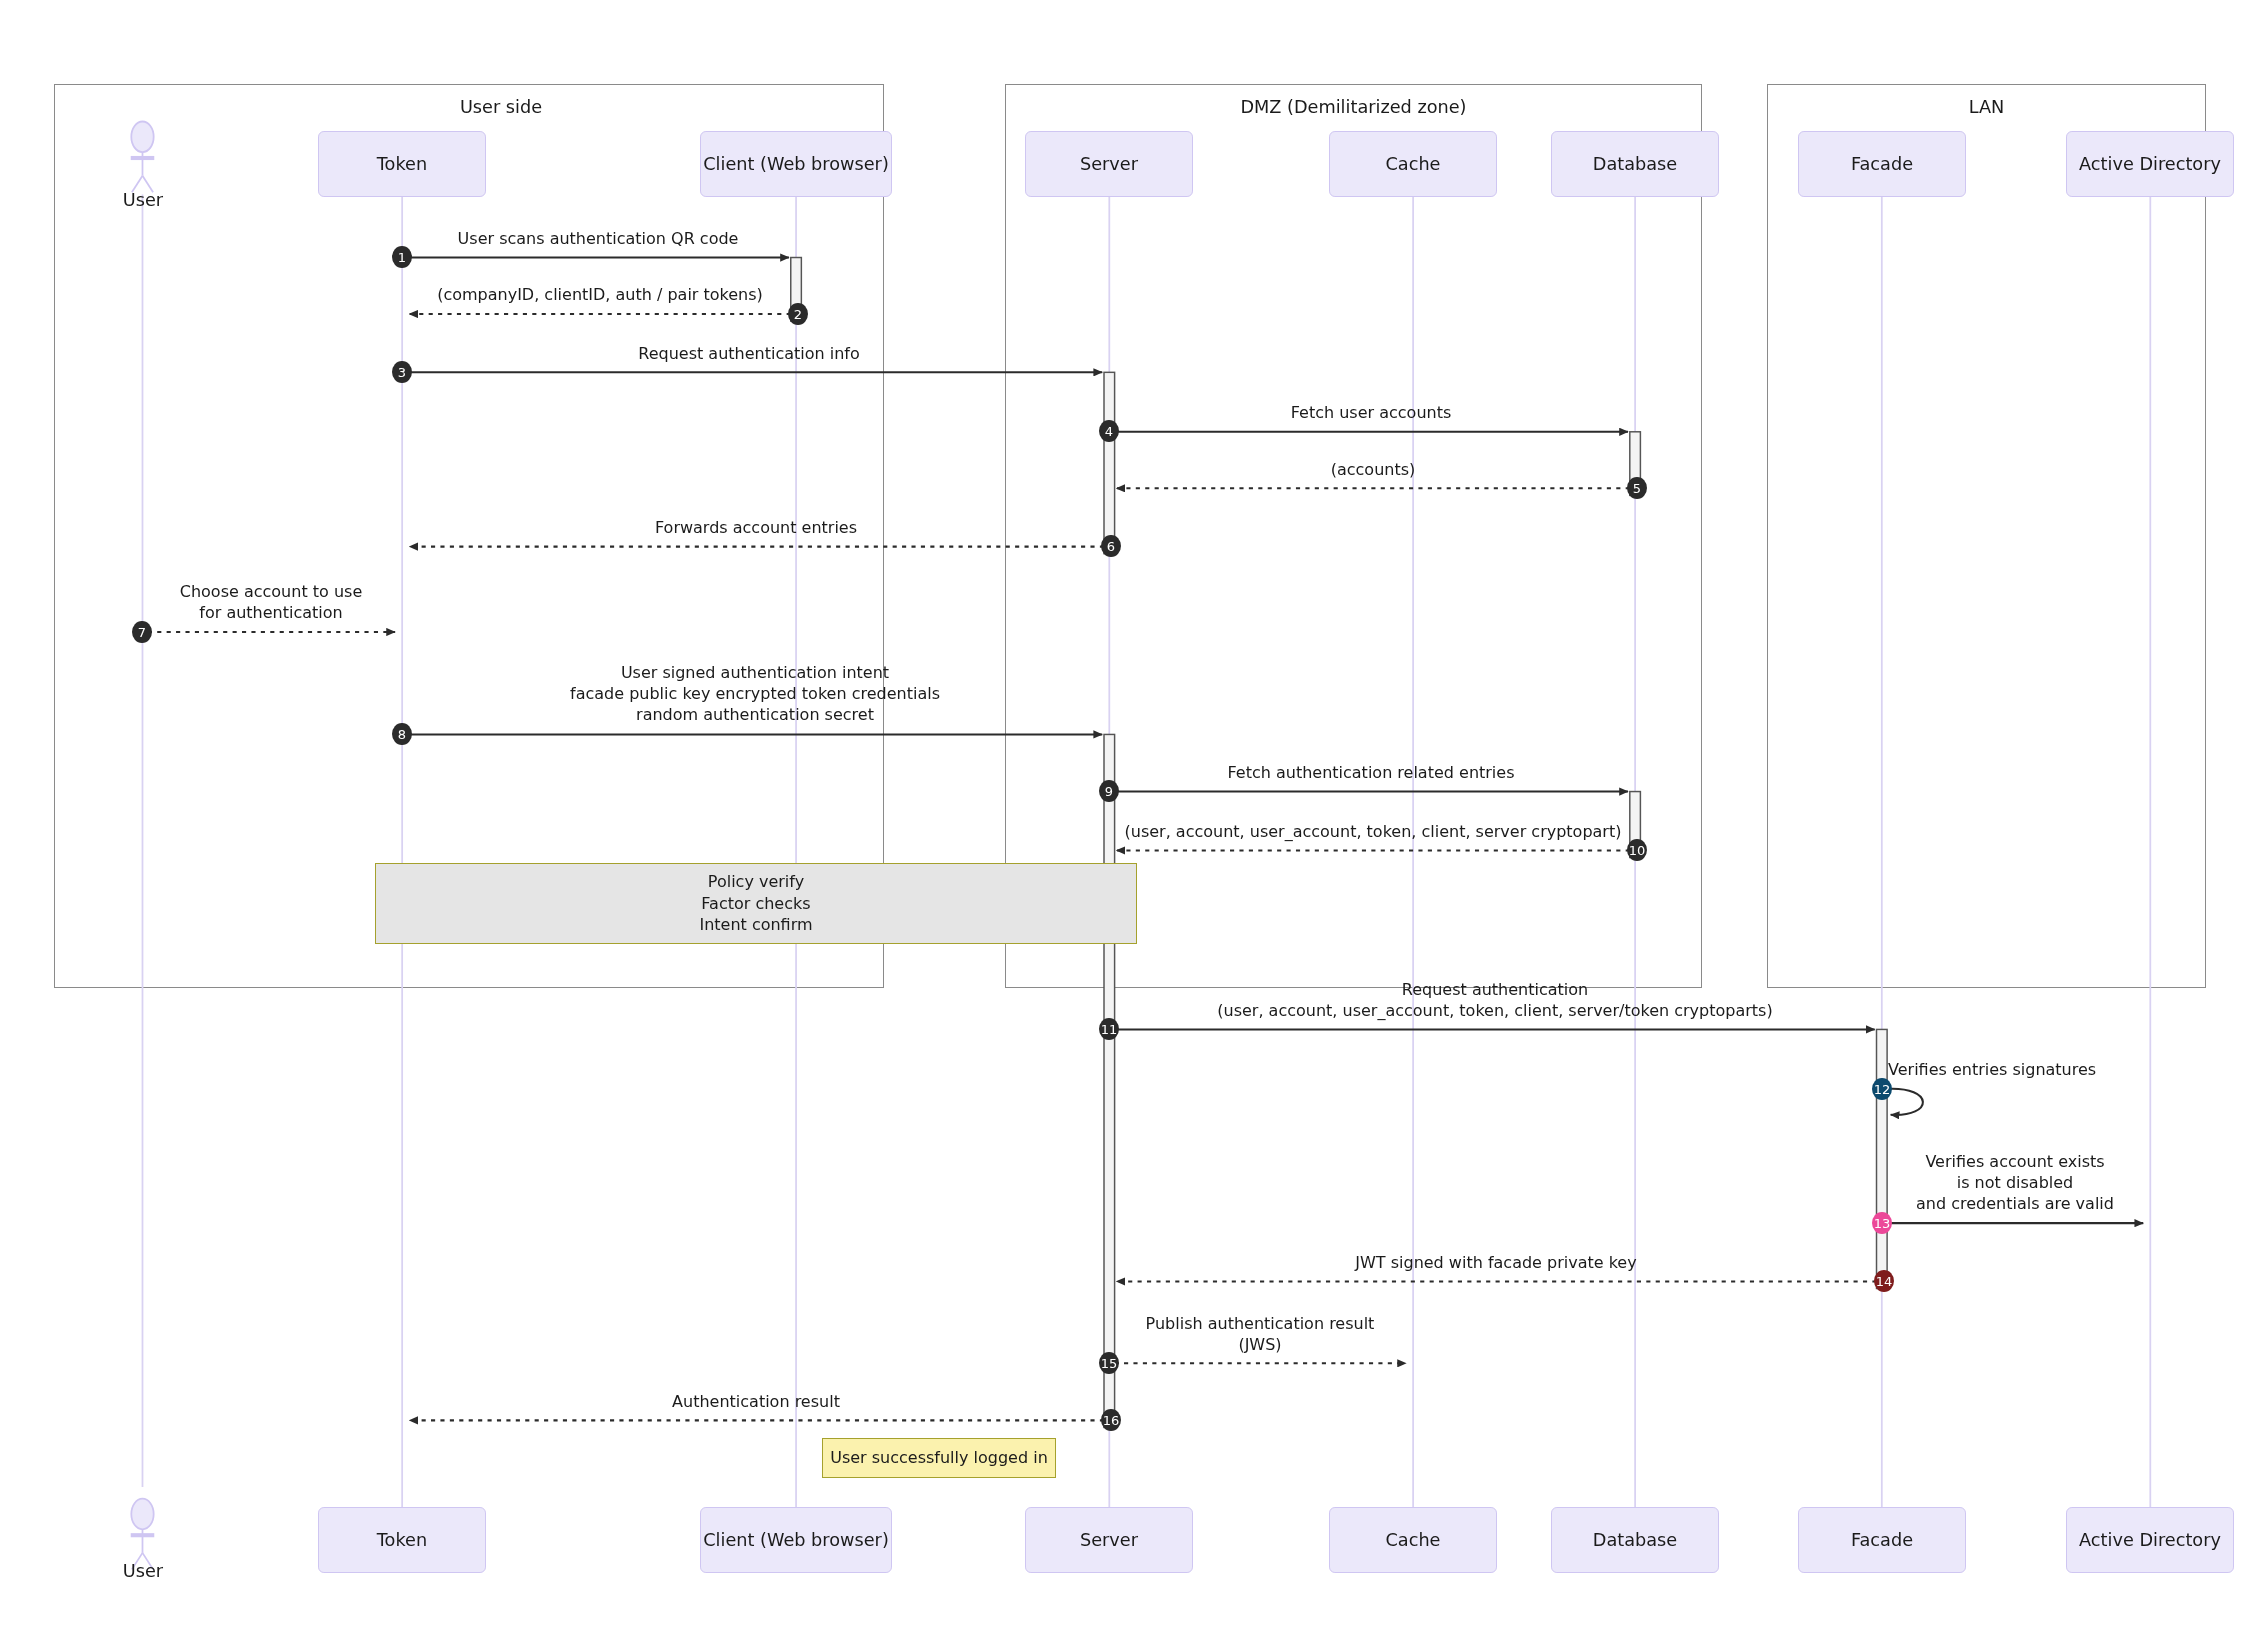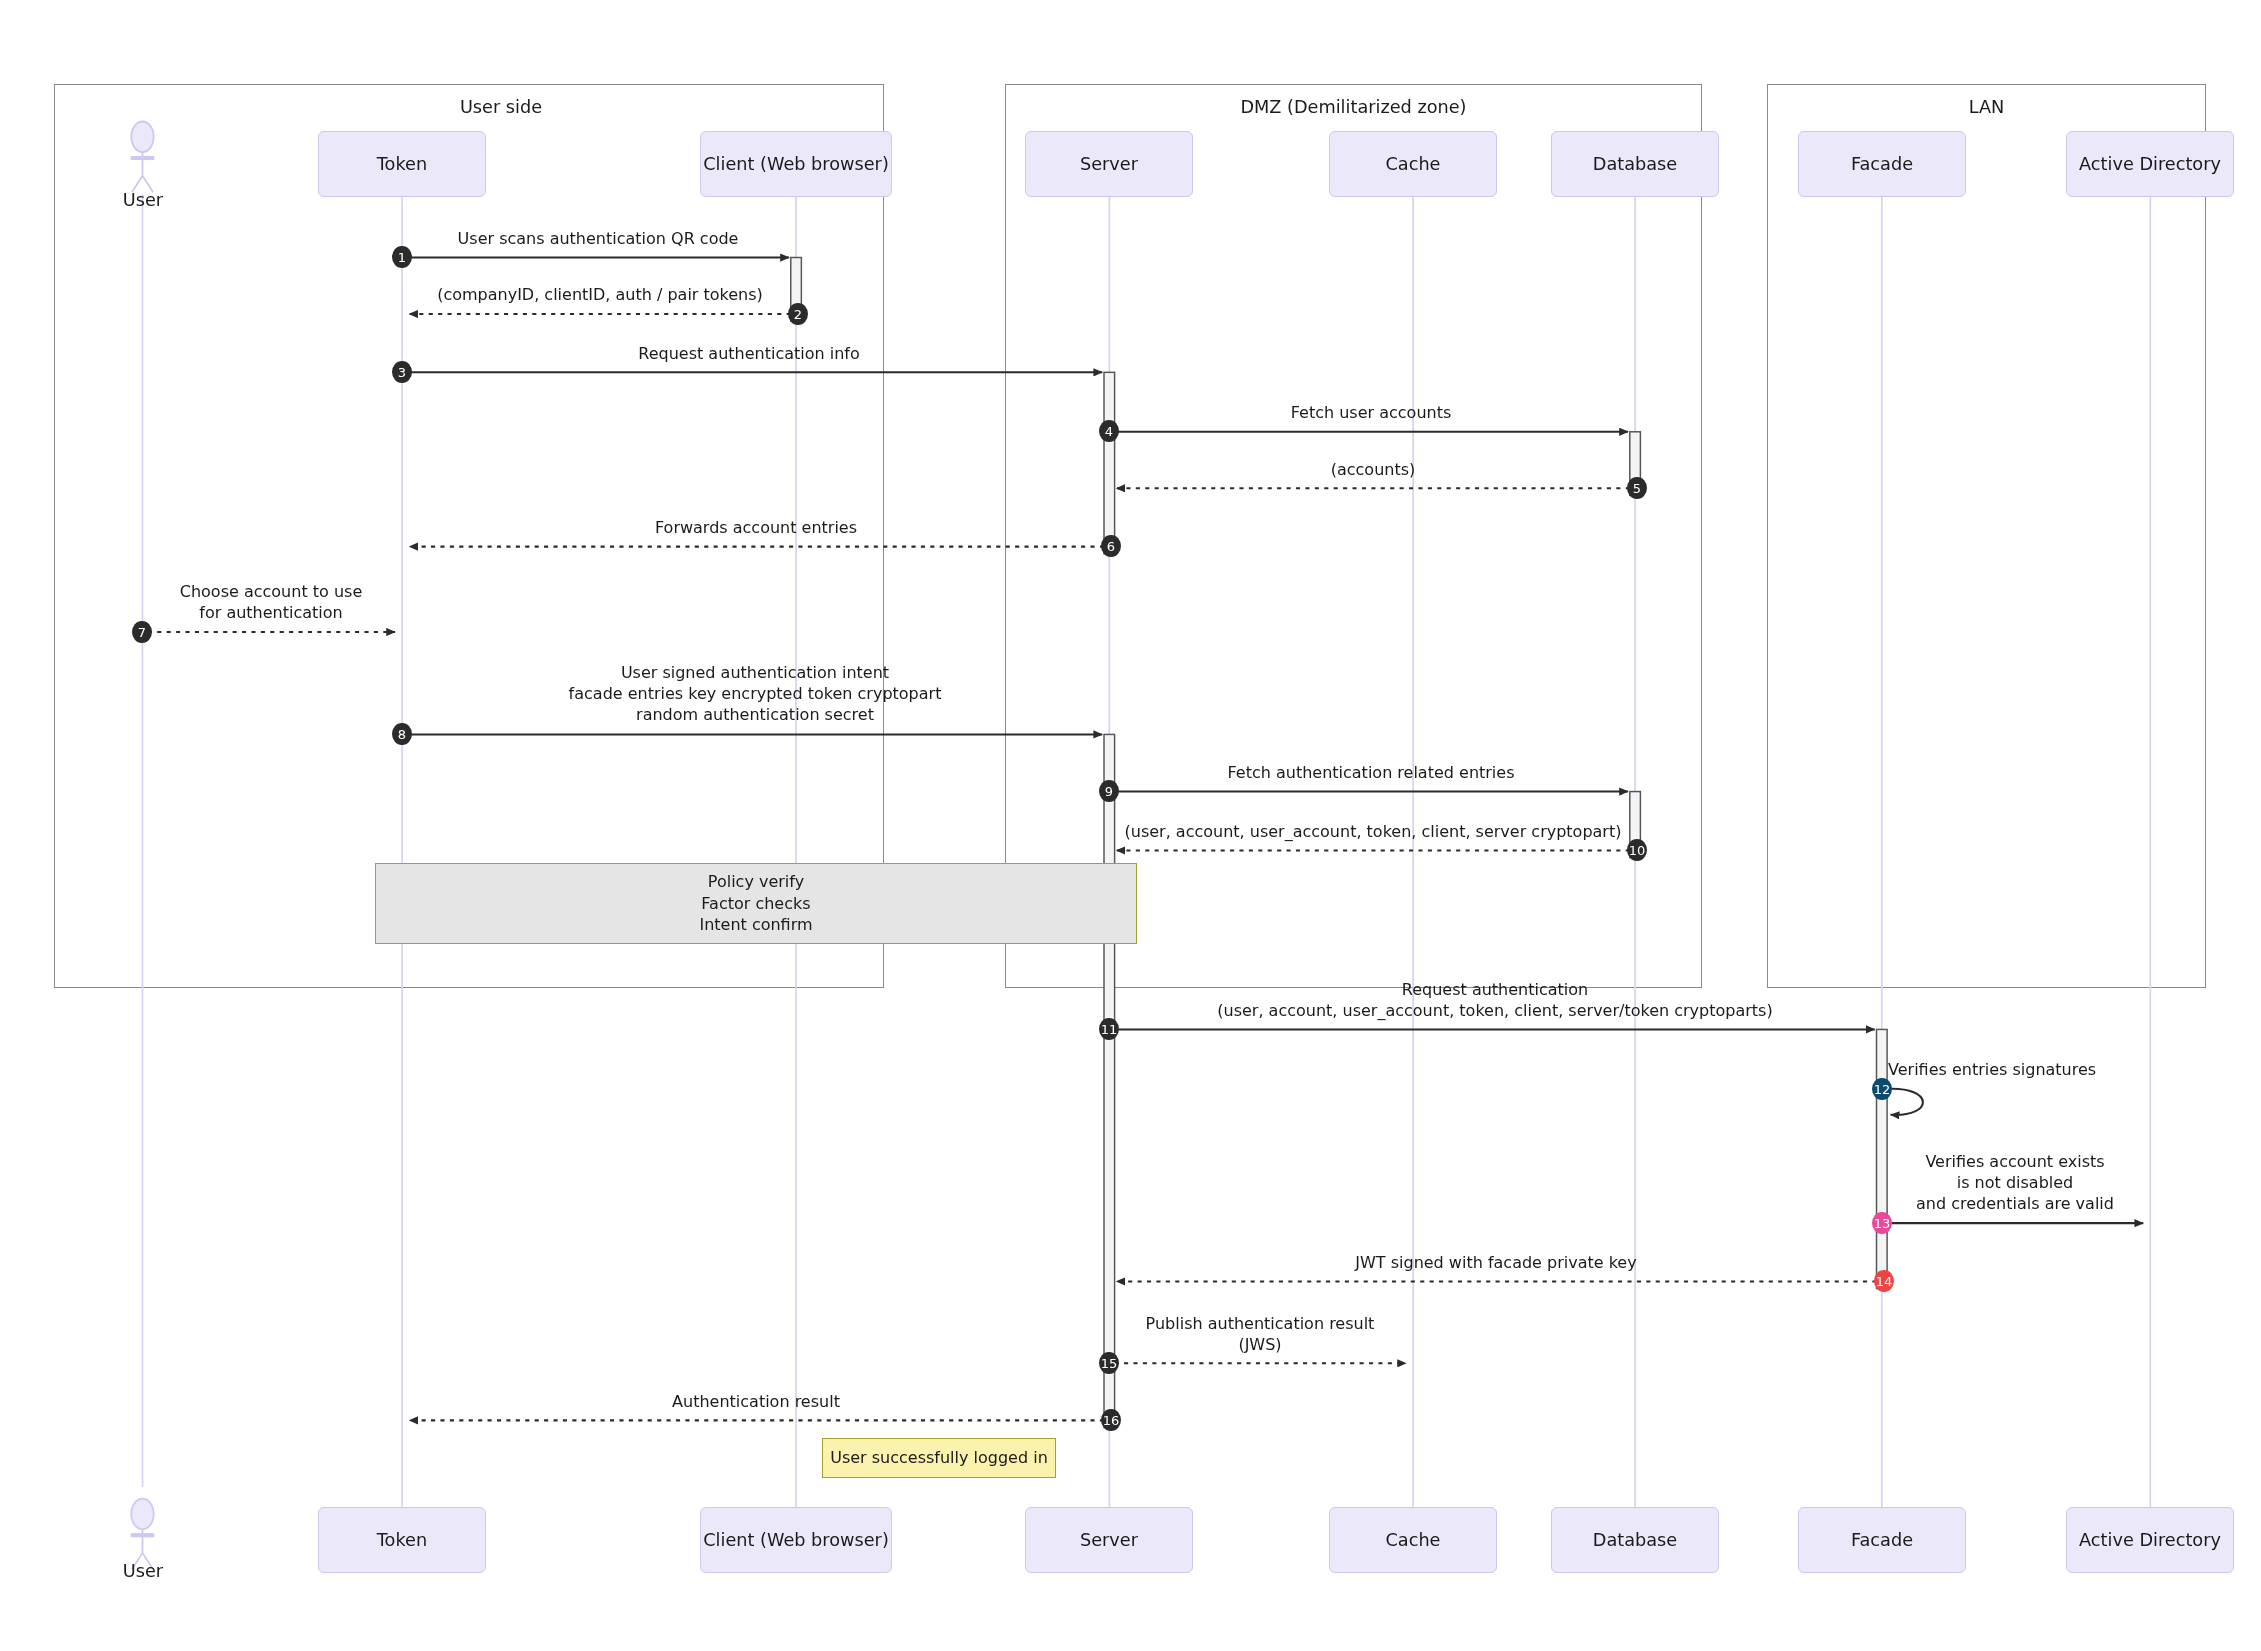--- a/index.html
+++ b/index.html
@@ -177,38 +177,38 @@
       <div class="msg-label" style="left: 959px; top: 402px; width: 824px;">Fetch user accounts</div>
       <div class="seq-num" style="left: 1099px; top: 420px; background: rgb(43, 43, 43);">4</div>
       <div class="msg-label" style="left: 961px; top: 459px; width: 824px;">(accounts)</div>
       <div class="seq-num" style="left: 1627px; top: 477px; background: rgb(43, 43, 43);">5</div>
       <div class="msg-label" style="left: 344px; top: 517px; width: 824px;">Forwards account entries</div>
       <div class="seq-num" style="left: 1101px; top: 535px; background: rgb(43, 43, 43);">6</div>
       <div class="msg-label" style="left: -141px; top: 581px; width: 824px;">Choose account to use
 for authentication</div>
       <div class="seq-num" style="left: 132px; top: 621px; background: rgb(43, 43, 43);">7</div>
       <div class="msg-label" style="left: 343px; top: 662px; width: 824px;">User signed authentication intent
-facade entries key encrypted token cryptopart
+facade public key encrypted token credentials
 random authentication secret</div>
       <div class="seq-num" style="left: 392px; top: 723px; background: rgb(43, 43, 43);">8</div>
       <div class="msg-label" style="left: 959px; top: 762px; width: 824px; text-align: center;">Fetch authentication related entries</div>
       <div class="seq-num" style="left: 1099px; top: 780px; background: rgb(43, 43, 43);">9</div>
       <div class="msg-label" style="left: 961px; top: 821px; width: 824px;">(user, account, user_account, token, client, server cryptopart)</div>
       <div class="seq-num" style="left: 1627px; top: 839px; background: rgb(43, 43, 43);">10</div>
       <div class="msg-label" style="left: 1083px; top: 979px; width: 824px;">Request authentication
 (user, account, user_account, token, client, server/token cryptoparts)</div>
       <div class="seq-num" style="left: 1099px; top: 1018px; background: rgb(43, 43, 43);">11</div>
       <div class="msg-label" style="left: 1888px; top: 1059px; width: 530px; text-align: left;">Verifies entries signatures</div>
       <div class="seq-num" style="left: 1872px; top: 1078px; background: #0c4a6e;">12</div>
       <div class="msg-label" style="left: 1603px; top: 1151px; width: 824px;">Verifies account exists
 is not disabled
 and credentials are valid</div>
       <div class="seq-num" style="left: 1872px; top: 1212px; background: #ec4899;">13</div>
       <div class="msg-label" style="left: 1084px; top: 1252px; width: 824px;">JWT signed with facade private key</div>
-      <div class="seq-num" style="left: 1874px; top: 1270px; background: #ef4444;">14</div>
+      <div class="seq-num" style="left: 1874px; top: 1270px; background: #7f1d1d;">14</div>
       <div class="msg-label" style="left: 848px; top: 1313px; width: 824px;">Publish authentication result
 (JWS)</div>
       <div class="seq-num" style="left: 1099px; top: 1352px; background: rgb(43, 43, 43);">15</div>
       <div class="msg-label" style="left: 344px; top: 1391px; width: 824px;">Authentication result</div>
       <div class="seq-num" style="left: 1101px; top: 1409px; background: rgb(43, 43, 43);">16</div>
     </div>
 
   <div id="notes">
       <div class="note" style="left: 375px; top: 863px; width: 762px; height: 81px; background: #e5e5e5; border-color: rgb(165, 161, 45);"><span>Policy verify
 Factor checks

